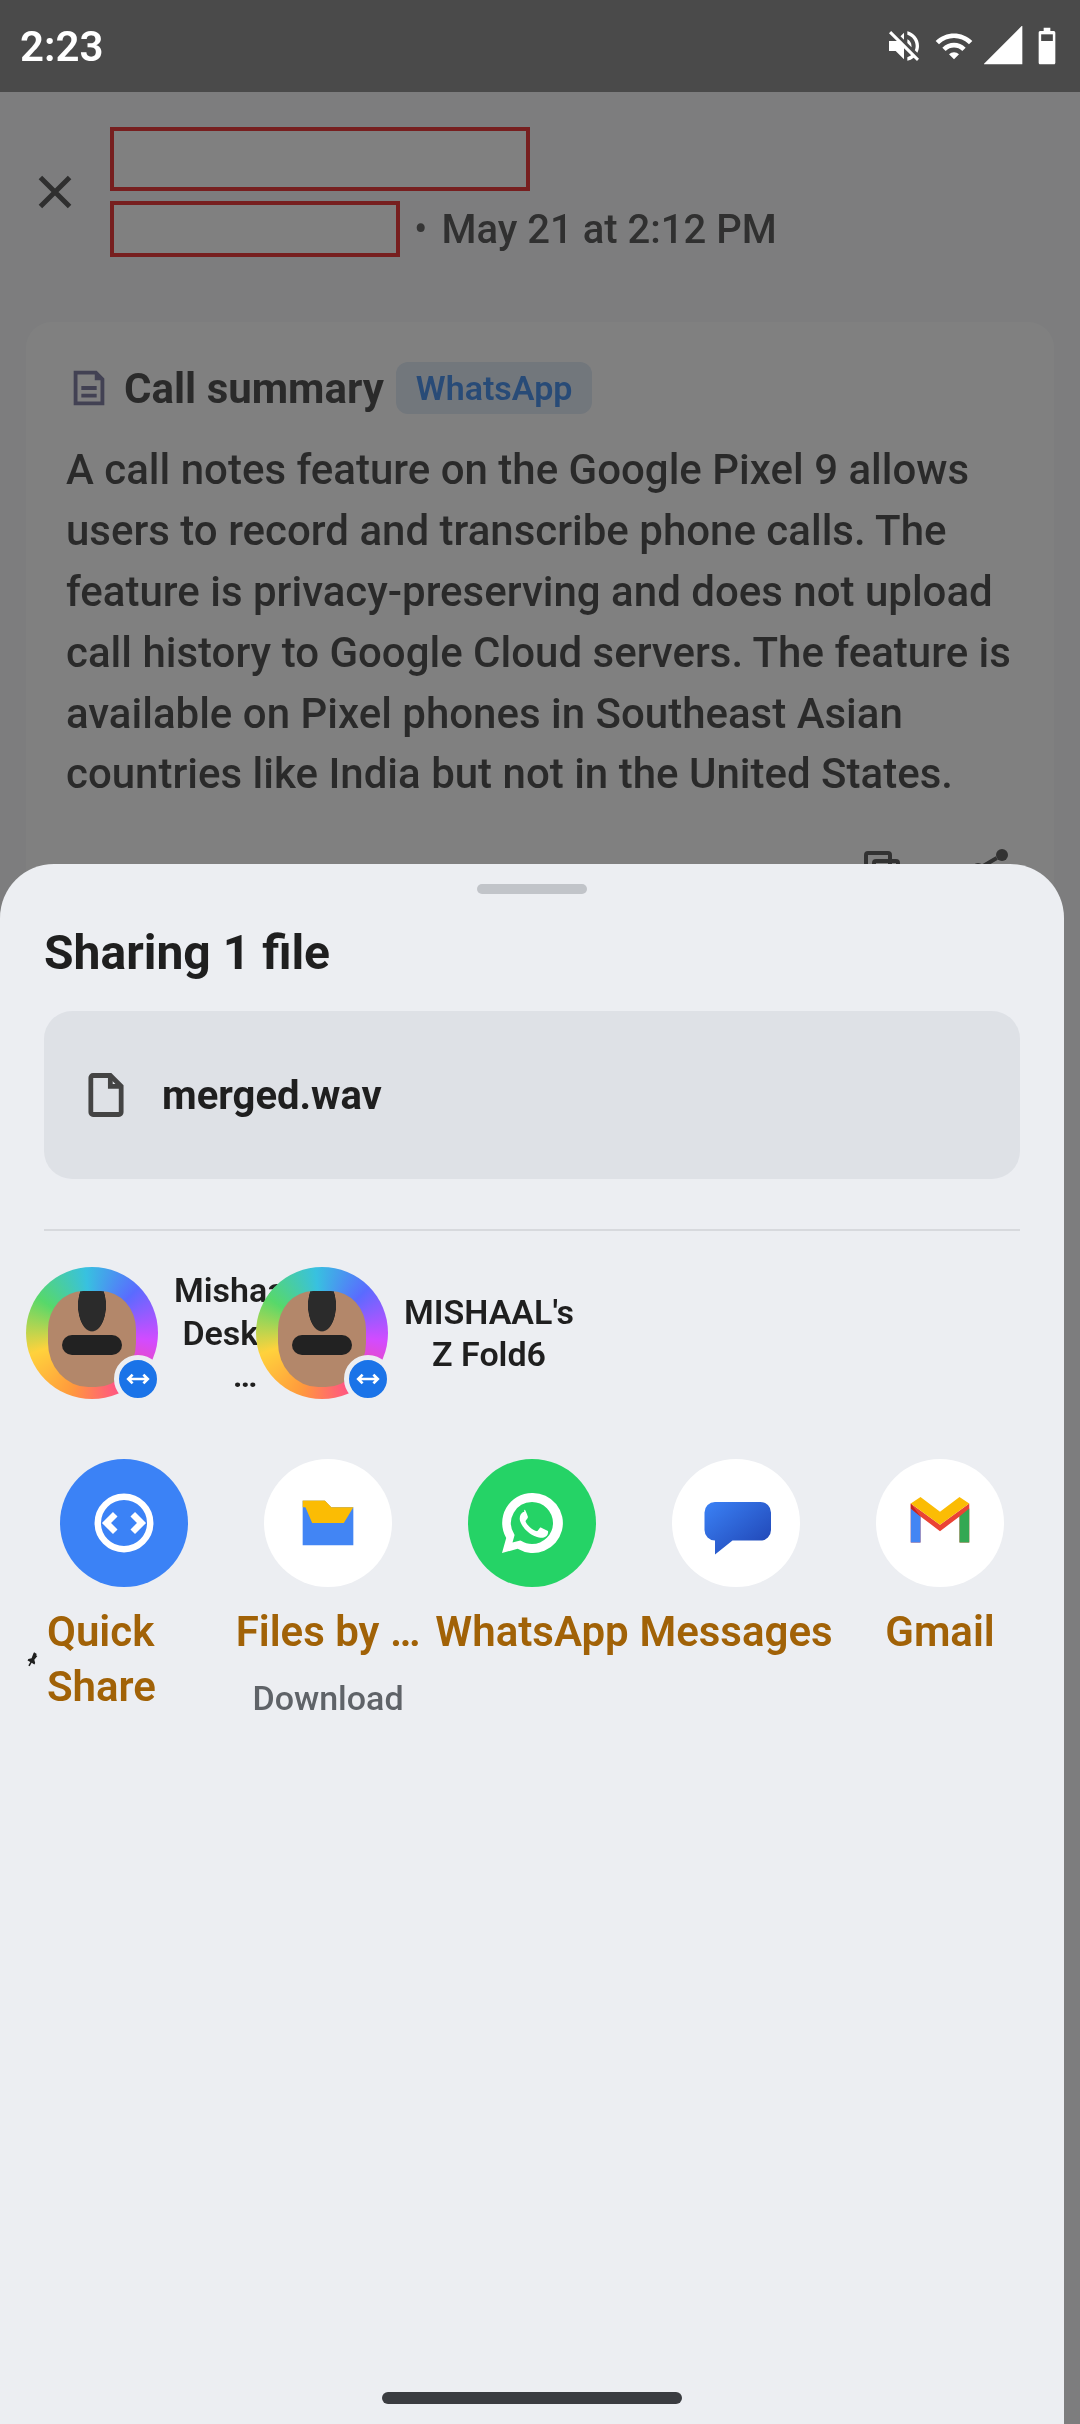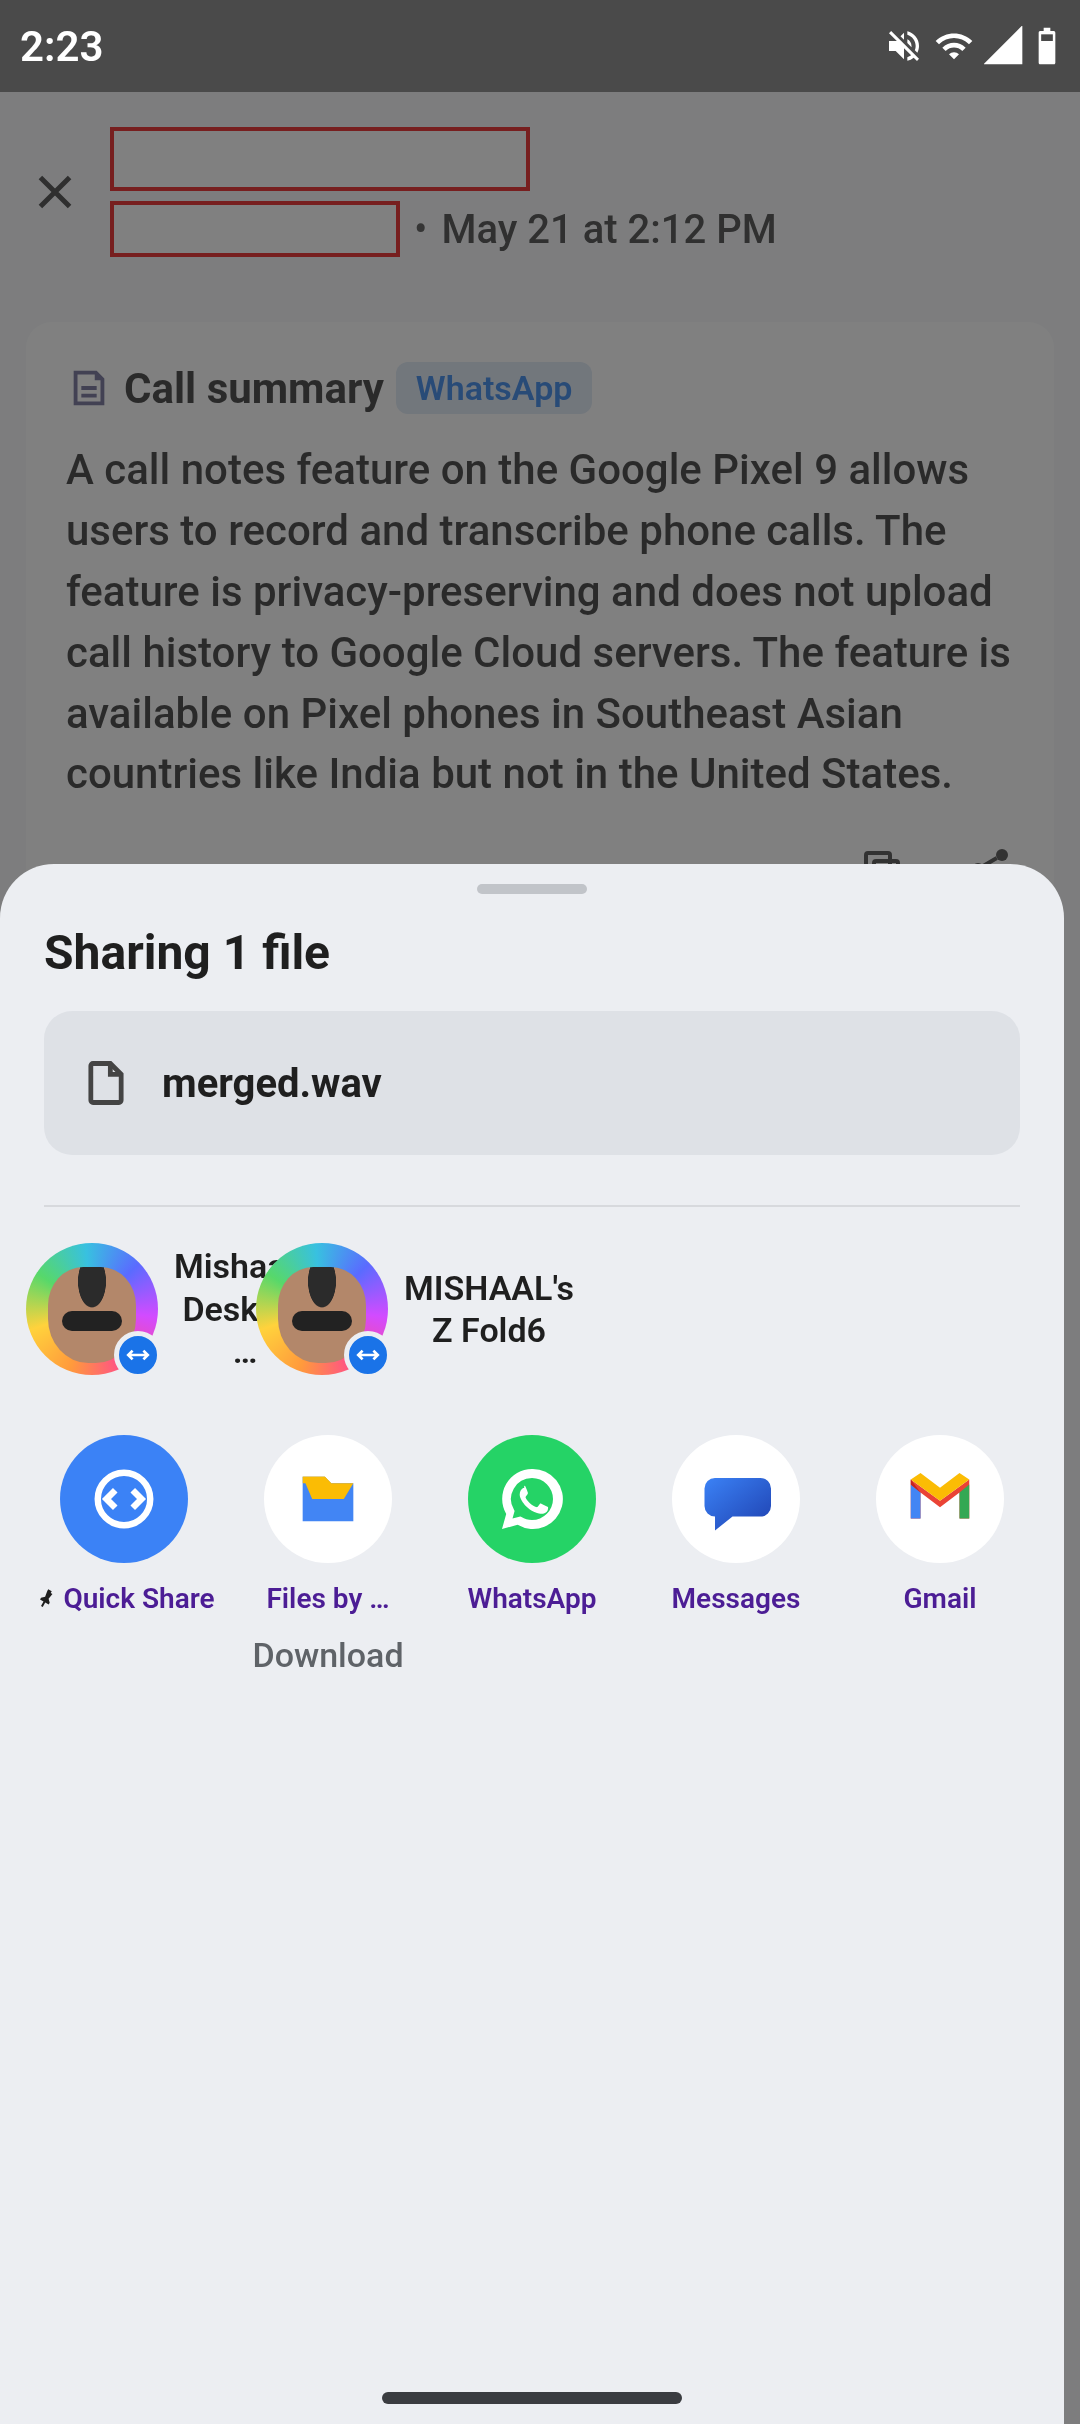--- a/index.html
+++ b/index.html
@@ -54,21 +54,21 @@
   .ai-text .link { color:#1a73e8;}
 
   .share-sheet {
     position:absolute; left:0; right:16px; bottom:0; height: 1560px;
     background:#eceef2; border-top-left-radius:54px; border-top-right-radius:54px;
     padding-top: 20px;
   }
   .grabber { width:110px; height:10px; background:#c1c4c9; border-radius:10px; margin:0 auto;}
   .sheet-title { font-size:48px; font-weight:700; color:#1f1f1f; padding: 30px 44px 30px 44px;}
   .file-card {
-    margin: 0 44px; background:#dee1e6; border-radius:28px; height:144px;
+    margin: 0 44px; background:#dee1e6; border-radius:28px; height:168px;
     display:flex; align-items:center; gap:30px; padding:0 36px;
   }
   .file-ico { width:52px;height:52px; color:#444;}
   .file-name { font-size:40px; font-weight:700; color:#1f1f1f;}
 
   .sep { height:2px; background:#d7d9dd; margin: 50px 44px 36px 44px;}
 
   .contacts-row { display:flex; gap:20px; padding: 0 26px;}
   .contact { width:210px; display:flex; flex-direction:row; align-items:center; gap:16px;}
   .avatar-wrap { position:relative; width:132px; height:132px;}
@@ -93,21 +93,21 @@
   }
   .badge svg { width:26px; height:26px; color:#fff;}
   .contact-label { text-align:center; font-size:34px; font-weight:600; color:#1f1f1f; line-height:1.25;}
 
   .apps-row { display:flex; padding: 60px 22px 0 22px; justify-content:space-between;}
   .app { width:206px; display:flex; flex-direction:column; align-items:center; gap:18px;}
   .app-ico-wrap { width:128px; height:128px; border-radius:50%; display:flex; align-items:center; justify-content:center;}
   .bg-white { background:#fff;}
   .bg-blue  { background:#3b82f6;}
   .bg-green { background:#25d366;}
-  .app-label { text-align:left; font-size:28px; font-weight:600; color:#4c1d95; line-height:1.3;}
+  .app-label { text-align:left; font-size:42px; font-weight:600; color:#a16207; line-height:1.3;}
   .app-sub { font-size:34px; color:#5f6368; font-weight:500;}
   .pin-row { display:flex; align-items:center; gap:6px; justify-content:center;}
   .pin-ico { width:24px; height:24px; color:#1f1f1f;}
 
   .nav-pill {
     position:absolute; bottom:20px; left:50%; transform:translateX(-50%);
     width:300px; height:12px; border-radius:10px; background:#3a3c40;
   }
 </style>
 </head>

